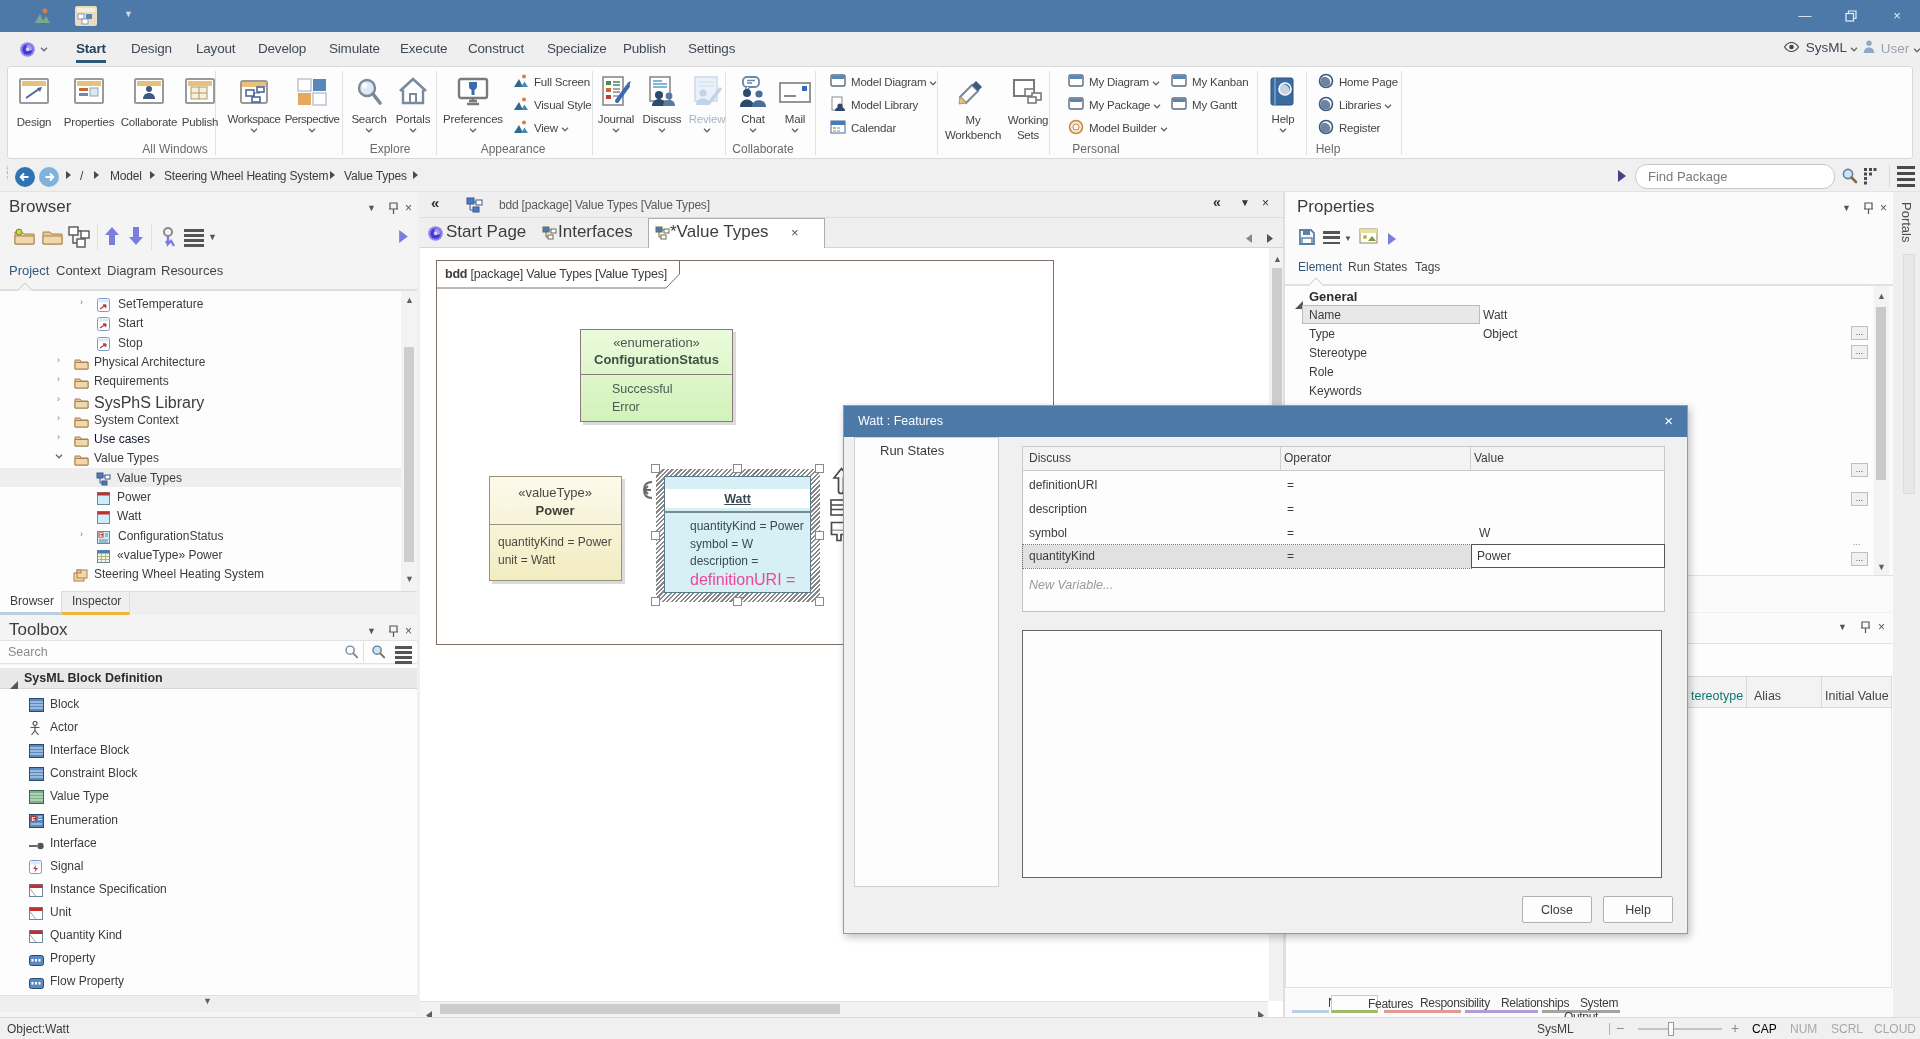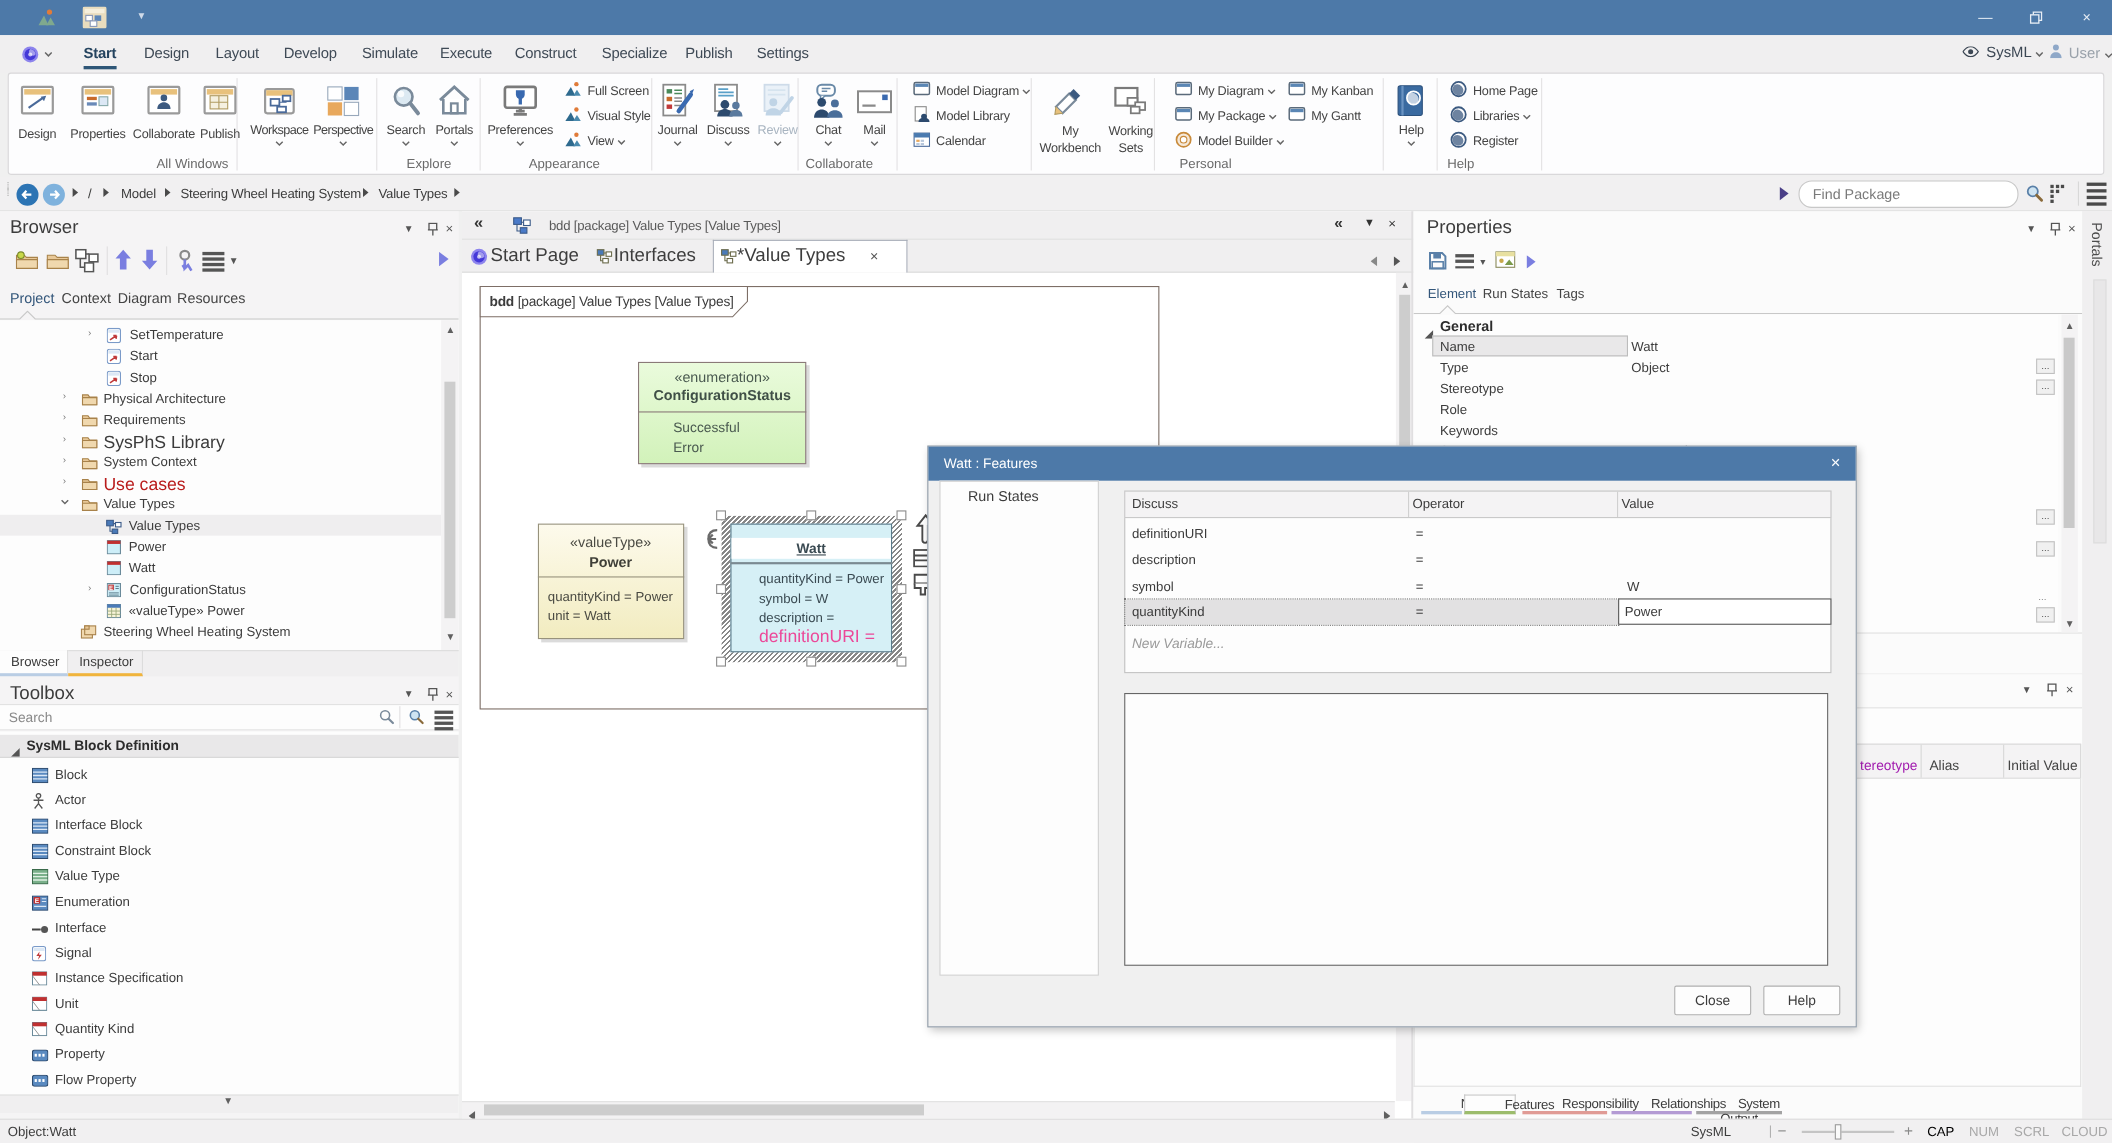--- a/index.html
+++ b/index.html
@@ -506,21 +506,21 @@
   <div class="abs" style="left:74px;top:221.8px"><svg width="15" height="13" viewBox="0 0 15 13">
             <path d="M1 3 h5 l1.5 2 H14 v7 H1 z" fill="#e8c898" stroke="#a8824a"></path>
             <path d="M1 5.5 h13 v6.5 H1 z" fill="#f0d8ae" stroke="#a8824a"></path>
           </svg></div>
   <div class="abs" style="left:94px;top:220.8px;font-size:12px;color:#3c3c3c">System Context</div>
   <div class="texp" style="left:57px;top:240.1px">›</div>
   <div class="abs" style="left:74px;top:241.1px"><svg width="15" height="13" viewBox="0 0 15 13">
             <path d="M1 3 h5 l1.5 2 H14 v7 H1 z" fill="#e8c898" stroke="#a8824a"></path>
             <path d="M1 5.5 h13 v6.5 H1 z" fill="#f0d8ae" stroke="#a8824a"></path>
           </svg></div>
-  <div class="abs" style="left:94px;top:240.1px;font-size:16px;color:#b91c1c">Use cases</div>
+  <div class="abs" style="left:94px;top:240.1px;font-size:12px;color:#0f172a">Use cases</div>
   <div class="texp" style="left:55px;top:259.4px"><svg width="8" height="5" viewBox="0 0 8 5" style="display:inline-block">
             <path d="M1 0.8 L4 3.8 L7 0.8" stroke="#666" stroke-width="1.3" fill="none"></path>
           </svg></div>
   <div class="abs" style="left:74px;top:260.4px"><svg width="15" height="13" viewBox="0 0 15 13">
             <path d="M1 3 h5 l1.5 2 H14 v7 H1 z" fill="#e8c898" stroke="#a8824a"></path>
             <path d="M1 5.5 h13 v6.5 H1 z" fill="#f0d8ae" stroke="#a8824a"></path>
           </svg></div>
   <div class="abs" style="left:94px;top:259.4px;font-size:12px;color:#3c3c3c">Value Types</div>
   <div class="abs" style="left:0;top:275.7px;width:401px;height:19px;background:#efeeef"></div>
   <div class="abs" style="left:96px;top:279.7px"><svg width="15" height="14" viewBox="0 0 15 14">
@@ -861,21 +861,21 @@
   <div class="abs" style="left:592px;top:370px;color:#606060;font-size:9px">▼</div>
 </div>
 <div id="props2">
   <div class="pbtns" style="left:553px;top:9px;font-size:9px">▼</div>
   <svg class="abs" style="left:575px;top:8px" width="11" height="13" viewBox="0 0 11 13">
         <path d="M2 1 h7 v6 h-7 z M1 7 h9 M5.5 7 v5" stroke="#555" fill="none" stroke-width="1.2"></path>
       </svg>
   <div class="pbtns" style="left:593px;top:7px">×</div>
   <div class="abs" style="left:0;top:30px;width:608px;height:33px;background:#fdfdfd;border-top:1px solid #e2e2e2"></div>
   <div class="abs" style="left:0;top:63px;width:607px;height:32px;background:#f4f3f4;border:1px solid #d8d8d8"></div>
-  <div class="abs" style="left:406px;top:76px;font-size:12.5px;color:#a21caf">tereotype</div>
+  <div class="abs" style="left:406px;top:76px;font-size:12.5px;color:#0f766e">tereotype</div>
   <div class="abs" style="left:469px;top:76px;font-size:12.5px;color:#444">Alias</div>
   <div class="abs" style="left:540px;top:76px;font-size:12.5px;color:#444">Initial Value</div>
   <div class="vline" style="left:461px;top:64px;width:1px;height:30px;background:#d8d8d8"></div>
   <div class="vline" style="left:536px;top:64px;width:1px;height:30px;background:#d8d8d8"></div>
   <div class="abs" style="left:0;top:95px;width:607px;height:280px;background:#fdfdfd;border:1px solid #e2e2e2;border-top:none"></div>
   <div class="p2tab" style="left:7px;width:37px;border-bottom:3px solid #b9cde4"><span>Notes</span></div>
   <div class="p2tab" style="left:46px;width:47px;background:#fdfdfd;border:1px solid #c8c8c8;border-bottom:3px solid #9cbc6c"><span>Features</span></div>
   <div class="p2tab" style="left:99px;width:77px;border-bottom:3px solid #e09b95"><span>Responsibility</span></div>
   <div class="p2tab" style="left:180px;width:73px;border-bottom:3px solid #b49bd4"><span>Relationships</span></div>
   <div class="p2tab" style="left:257px;width:78px;border-bottom:3px solid #a3a3a3"><span>System Output</span></div>

